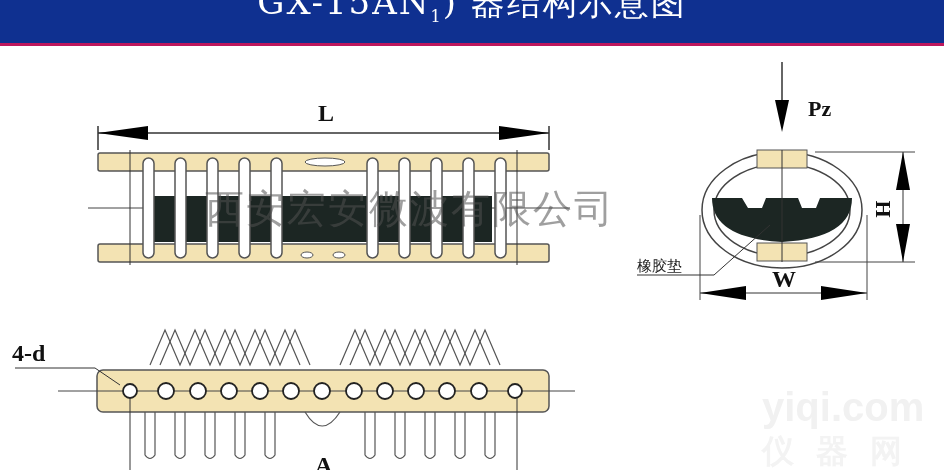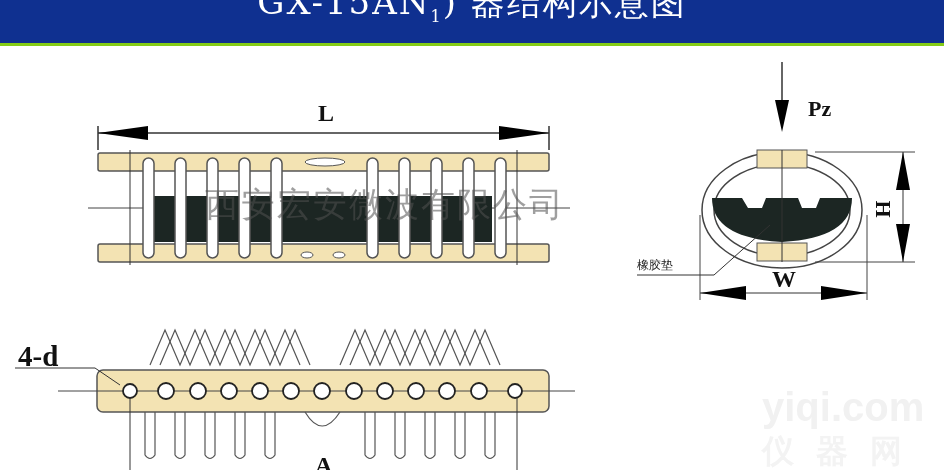--- a/index.html
+++ b/index.html
@@ -1,23 +1,23 @@
 <!DOCTYPE html>
 <html><head>
 <meta charset="utf-8">
 <style>
   html,body{margin:0;padding:0;background:#fff;}
   body{width:944px;height:470px;position:relative;overflow:hidden;font-family:"DejaVu Serif",serif;}
-  .title-bar{position:absolute;left:0;top:0;width:944px;height:43px;background:#0f3090;border-bottom:3px solid #84cc16;overflow:hidden;}
+  .title-bar{position:absolute;left:0;top:0;width:944px;height:43px;background:#0f3090;border-bottom:3px solid #be185d;overflow:hidden;}
   .title-text{position:absolute;left:0;right:0;top:-20px;text-align:center;color:#fff;font-size:34px;font-family:"DejaVu Serif",serif;letter-spacing:2px;white-space:nowrap;}
   .title-text sub{font-size:16px;}
   svg{position:absolute;left:0;top:0;}
   .label{position:absolute;font-weight:bold;color:#111;font-family:"Liberation Serif",serif;}
-  .watermark{position:absolute;left:205px;top:182px;font-size:34px;color:rgba(80,80,80,0.55);font-family:"DejaVu Serif",serif;letter-spacing:2px;white-space:nowrap;}
-  .rubber-label{position:absolute;left:637px;top:257px;font-size:12px;color:#222;font-family:"DejaVu Sans",sans-serif;}
+  .watermark{position:absolute;left:205px;top:182px;font-size:39px;color:rgba(80,80,80,0.55);font-family:"DejaVu Serif",serif;letter-spacing:2px;white-space:nowrap;}
+  .rubber-label{position:absolute;left:637px;top:257px;font-size:15px;color:#222;font-family:"DejaVu Sans",sans-serif;}
   .site-wm{position:absolute;left:762px;top:385px;font-size:40px;font-weight:bold;color:#f1f1f1;font-family:"Liberation Sans",sans-serif;}
   .site-wm2{position:absolute;left:762px;top:430px;font-size:32px;font-weight:bold;color:#f3f3f3;font-family:"DejaVu Sans",sans-serif;letter-spacing:22px;}
 </style>
 </head>
 <body>
 
 <div class="title-bar">
   <div class="title-text"><span>GX-15AN</span><sub>1</sub><span>) 器结构示意图</span></div>
 </div>
 
@@ -125,18 +125,18 @@
     </g>
     <line x1="130" y1="398" x2="130" y2="470" stroke="#333"></line>
     <line x1="517" y1="398" x2="517" y2="470" stroke="#333"></line>
   </g>
 </svg>
 
 <div class="label" style="left:318px;top:100px;font-size:24px;">L</div>
 <div class="label" style="left:808px;top:96px;font-size:22px;">Pz</div>
 <div class="label" style="left:874px;top:196px;font-size:22px;transform:rotate(90deg);">H</div>
 <div class="label" style="left:772px;top:266px;font-size:24px;">W</div>
-<div class="label" style="left:18px;top:340px;font-size:29px;">4-d</div>
+<div class="label" style="left:12px;top:340px;font-size:24px;">4-d</div>
 <div class="label" style="left:315px;top:452px;font-size:24px;">A</div>
 <div class="rubber-label">橡胶垫</div>
 <div class="watermark">西安宏安微波有限公司</div>
 <div class="site-wm">yiqi.com</div>
 <div class="site-wm2">仪器网</div>
 
 </body></html>

